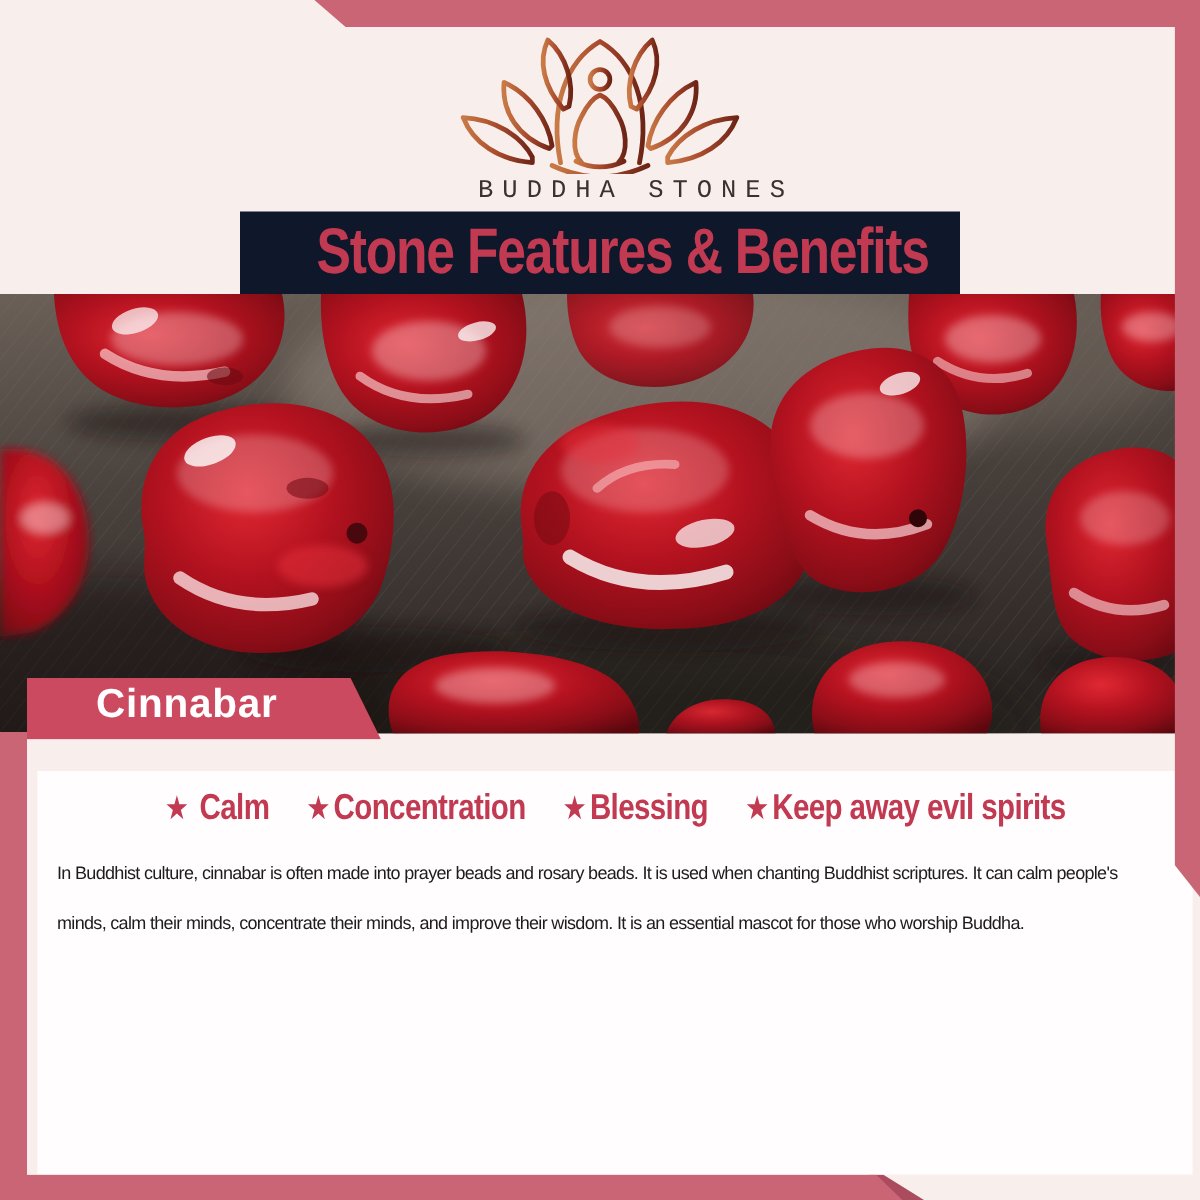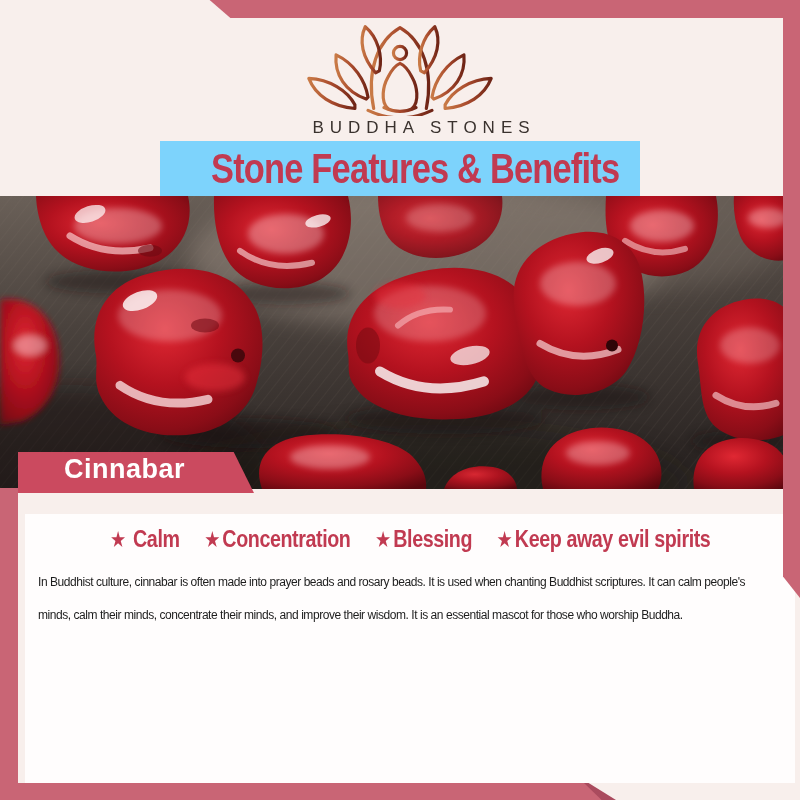--- a/index.html
+++ b/index.html
@@ -25,27 +25,27 @@
     clip-path:polygon(0 0,100% 0,100% 100%,0 96.4%);z-index:6;}
   .band-bottom{left:0;bottom:0;width:800px;height:17px;
     clip-path:polygon(0 0,73% 0,75.2% 100%,0 100%);z-index:5;}
   .band-slant-shadow{position:absolute;left:578px;top:783px;width:38px;height:17px;
     background:#aa4b5e;clip-path:polygon(2% 0,28% 0,100% 100%,12% 100%);z-index:4;}
   .band-left{left:0;top:488px;width:18px;height:312px;z-index:3;}
   
   .brand{position:absolute;top:22px;left:0;width:800px;text-align:center;z-index:2;}
   .brand svg{display:block;margin:0 auto;}
   .brand-name{
-    margin-top:2px;font-family:Liberation Sans, sans-serif;
+    margin-top:2px;font-family:Liberation Mono, monospace;
     font-size:17px;letter-spacing:6px;color:var(--logo-ink);font-weight:500;margin-left:48px;
   }
   
   .banner{
     position:absolute;left:160px;top:141px;width:480px;height:55px;
-    background:#7dd3fc;text-align:left;z-index:2;
+    background:#0f172a;text-align:left;z-index:2;
   }
   .banner-title{
     display:inline-block;line-height:55px;font-size:43px;font-weight:bold;
     color:var(--accent);letter-spacing:-1px;transform:scaleX(0.8);
     transform-origin:50% 50%;white-space:nowrap;
   }
   
   .photo{position:absolute;left:0;top:196px;width:800px;height:293px;z-index:1;}
   .photo svg{display:block;}
   

